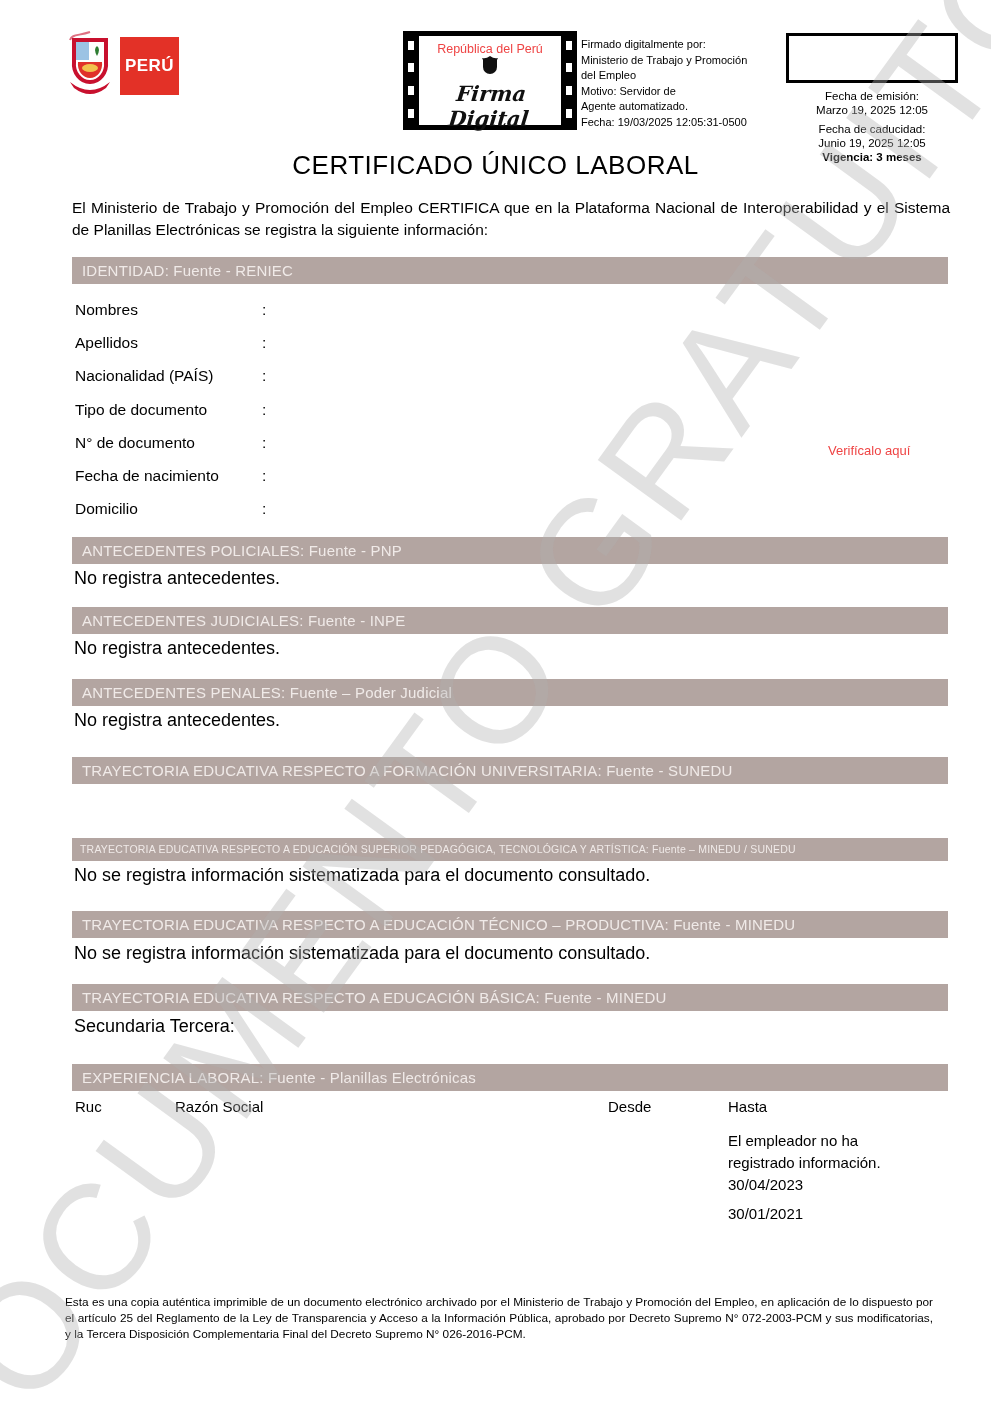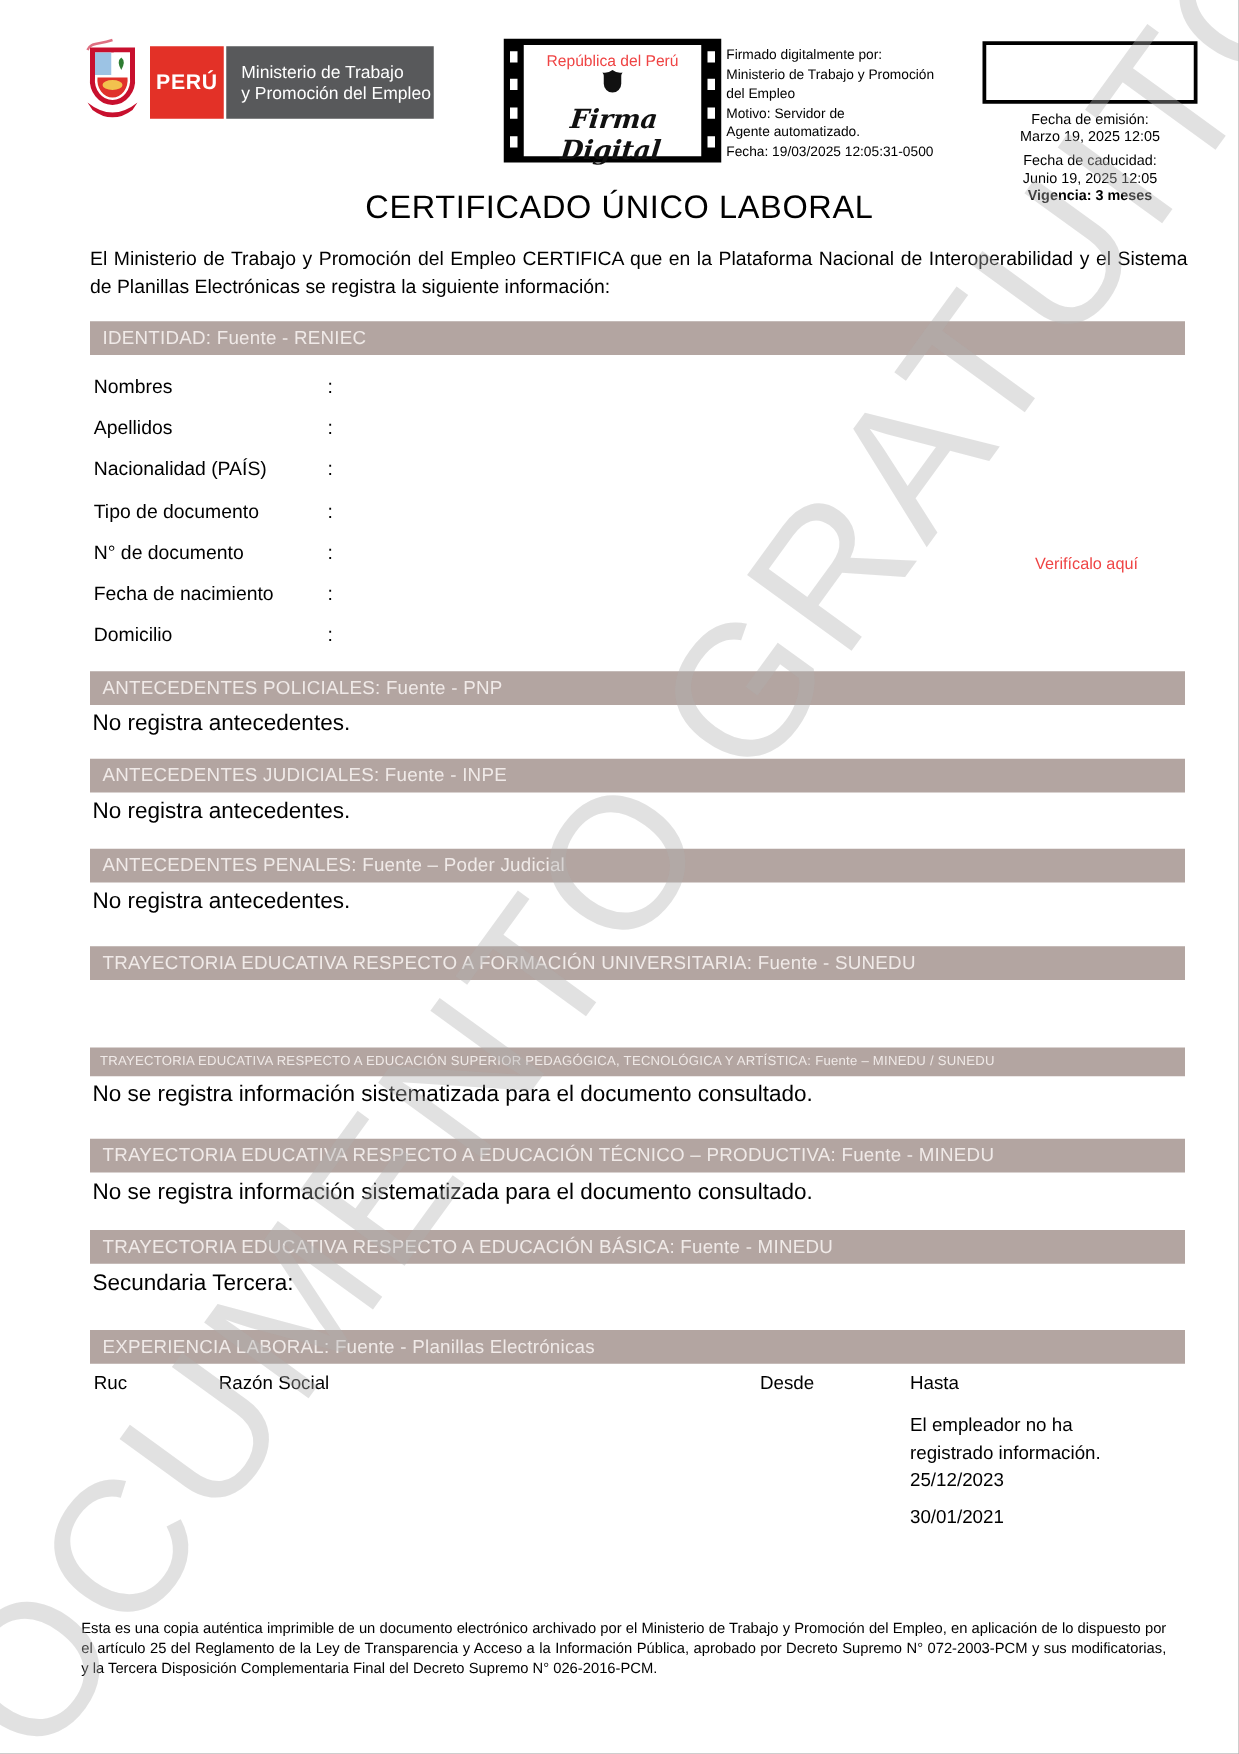--- a/index.html
+++ b/index.html
@@ -109,24 +109,20 @@
     <path d="M31 16 q4 3 0 10 q-4 -7 0 -10" fill="#2e7d32"></path>
     <path d="M12 32 h24 a12 14 0 0 1 -12 16 a12 14 0 0 1 -12 -16 z" fill="#e0312b"></path>
     <ellipse cx="24" cy="38" rx="8" ry="4" fill="#f2c14e"></ellipse>
     <path d="M4 52 q10 8 20 8 q10 0 20 -8 l-4 6 q-8 6 -16 6 q-8 0 -16 -6 z" fill="#c8102e"></path>
   </svg>
 
   <div class="logo-red">
     <span>PERÚ</span>
   </div>
 
-  <div class="logo-gray">
-    <span>Ministerio de Trabajo</span>
-    <span>y Promoción del Empleo</span>
-  </div>
 
   <div class="stamp">
     <div class="stamp-holes l">
       <span style="top:10px"></span>
         <span style="top:32px"></span>
         <span style="top:55px"></span>
         <span style="top:78px"></span>
     </div>
     <div class="stamp-holes r">
       <span style="top:10px"></span>
@@ -213,19 +209,19 @@
 
   <div class="bar" style="top:1064px">EXPERIENCIA LABORAL: Fuente - Planillas Electrónicas</div>
   <div class="exp-col" style="left:75px">Ruc</div>
   <div class="exp-col" style="left:175px">Razón Social</div>
   <div class="exp-col" style="left:608px">Desde</div>
   <div class="exp-col" style="left:728px">Hasta</div>
 
   <div class="hasta-block">
     <div>El empleador no ha</div>
     <div>registrado información.</div>
-    <div>25/12/2023</div>
+    <div>30/04/2023</div>
     <div class="hasta-extra">30/01/2021</div>
   </div>
 
   <p class="footer">Esta es una copia auténtica imprimible de un documento electrónico archivado por el Ministerio de Trabajo y Promoción del Empleo, en aplicación de lo dispuesto por el artículo 25 del Reglamento de la Ley de Transparencia y Acceso a la Información Pública, aprobado por Decreto Supremo N° 072-2003-PCM y sus modificatorias, y la Tercera Disposición Complementaria Final del Decreto Supremo N° 026-2016-PCM.</p>
 
 </div>
 
 </body></html>

